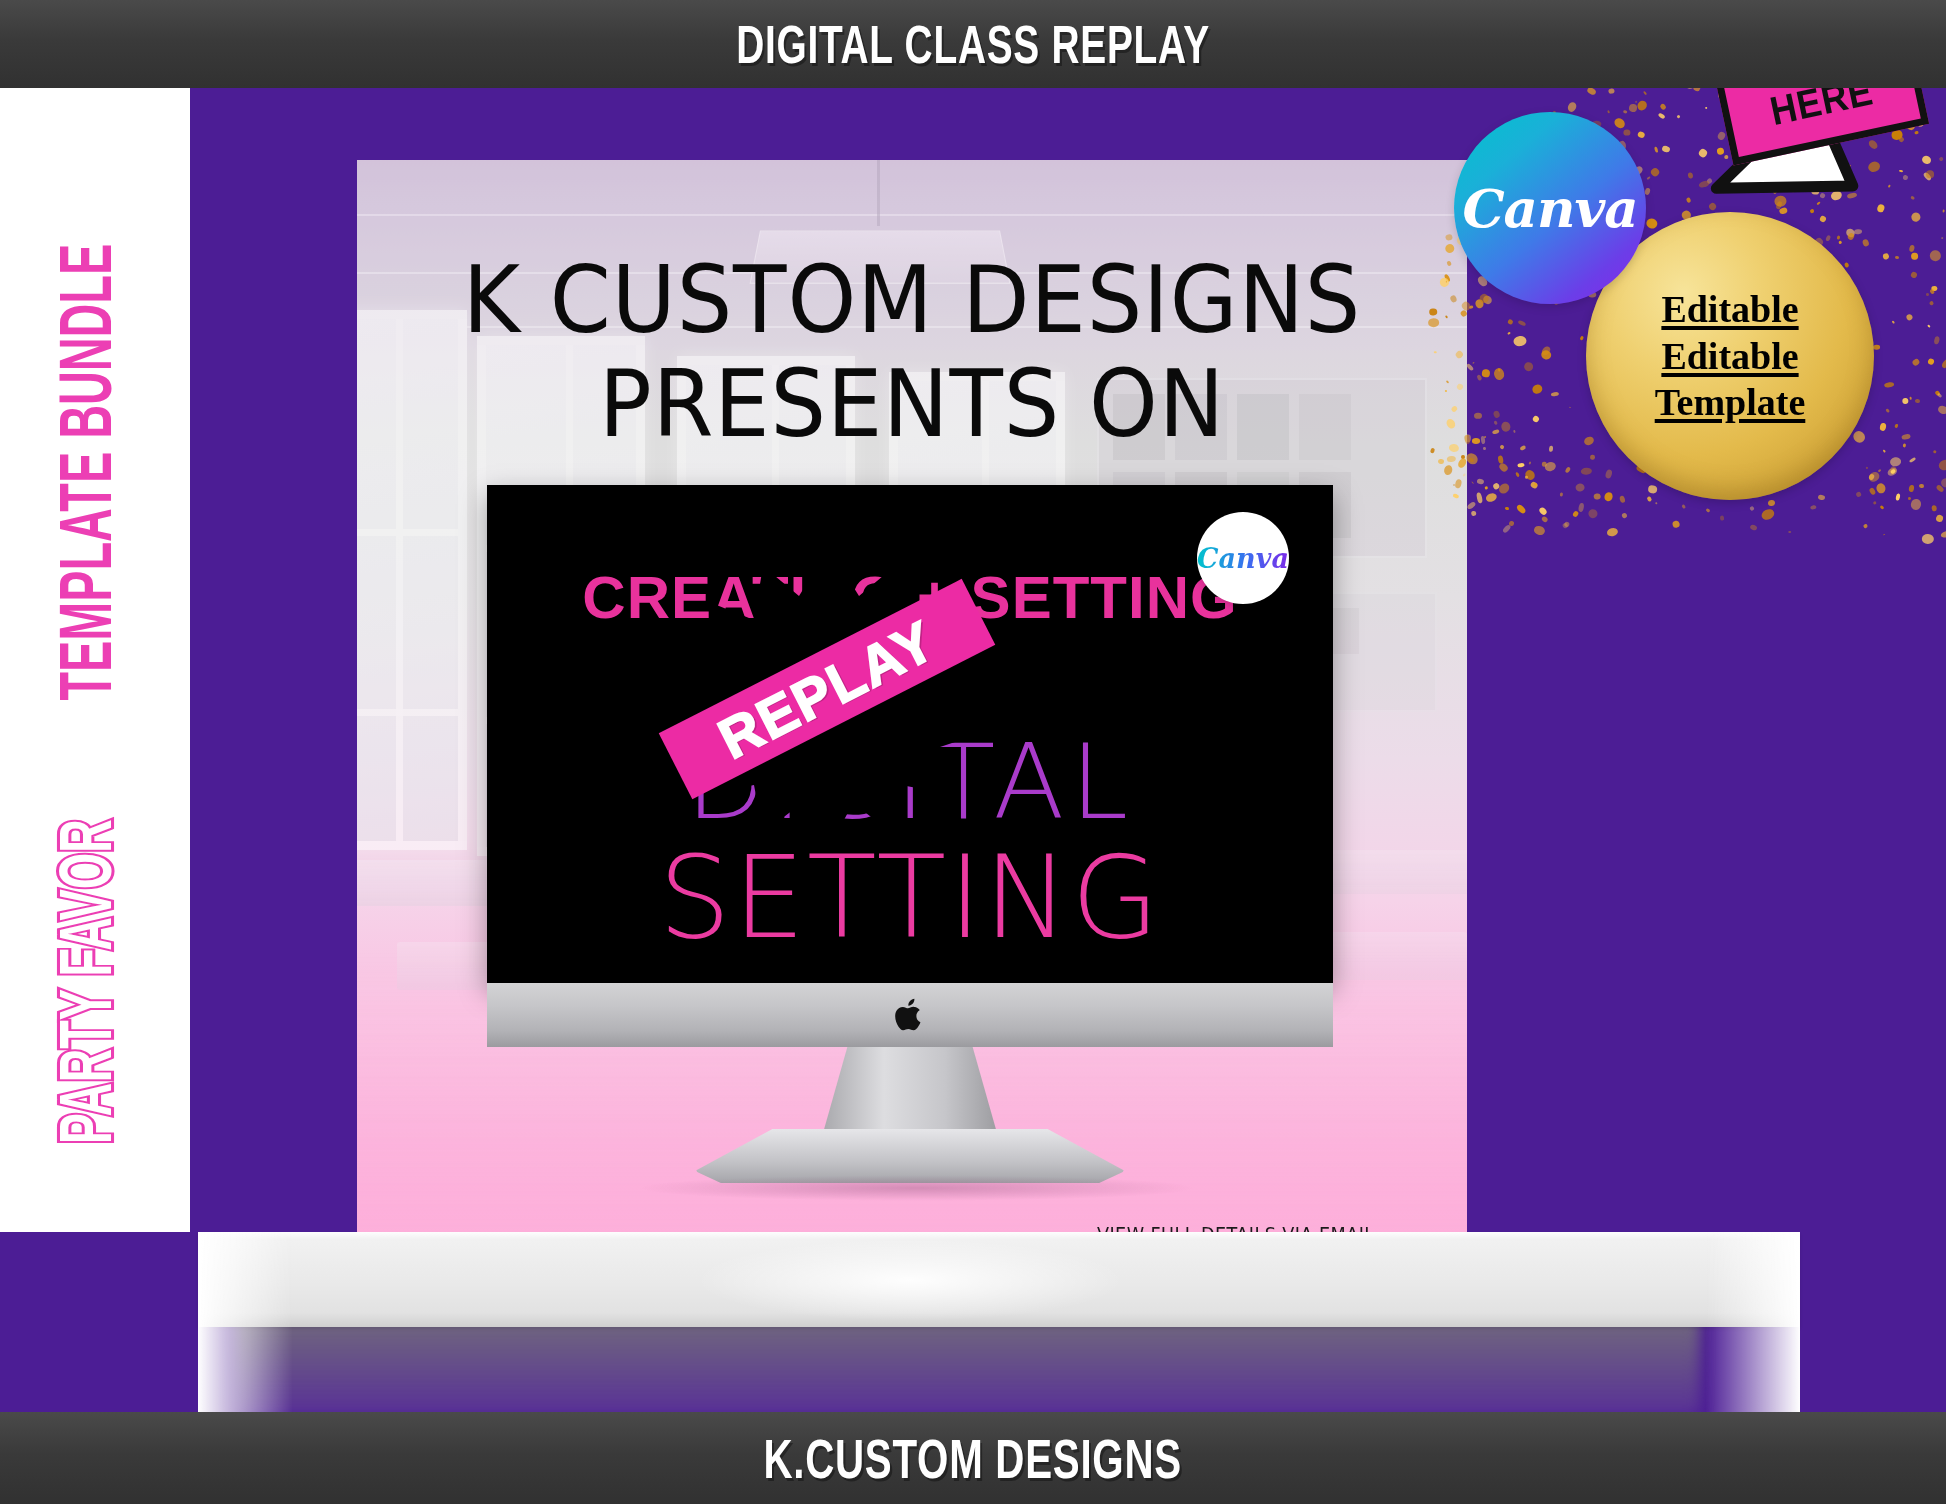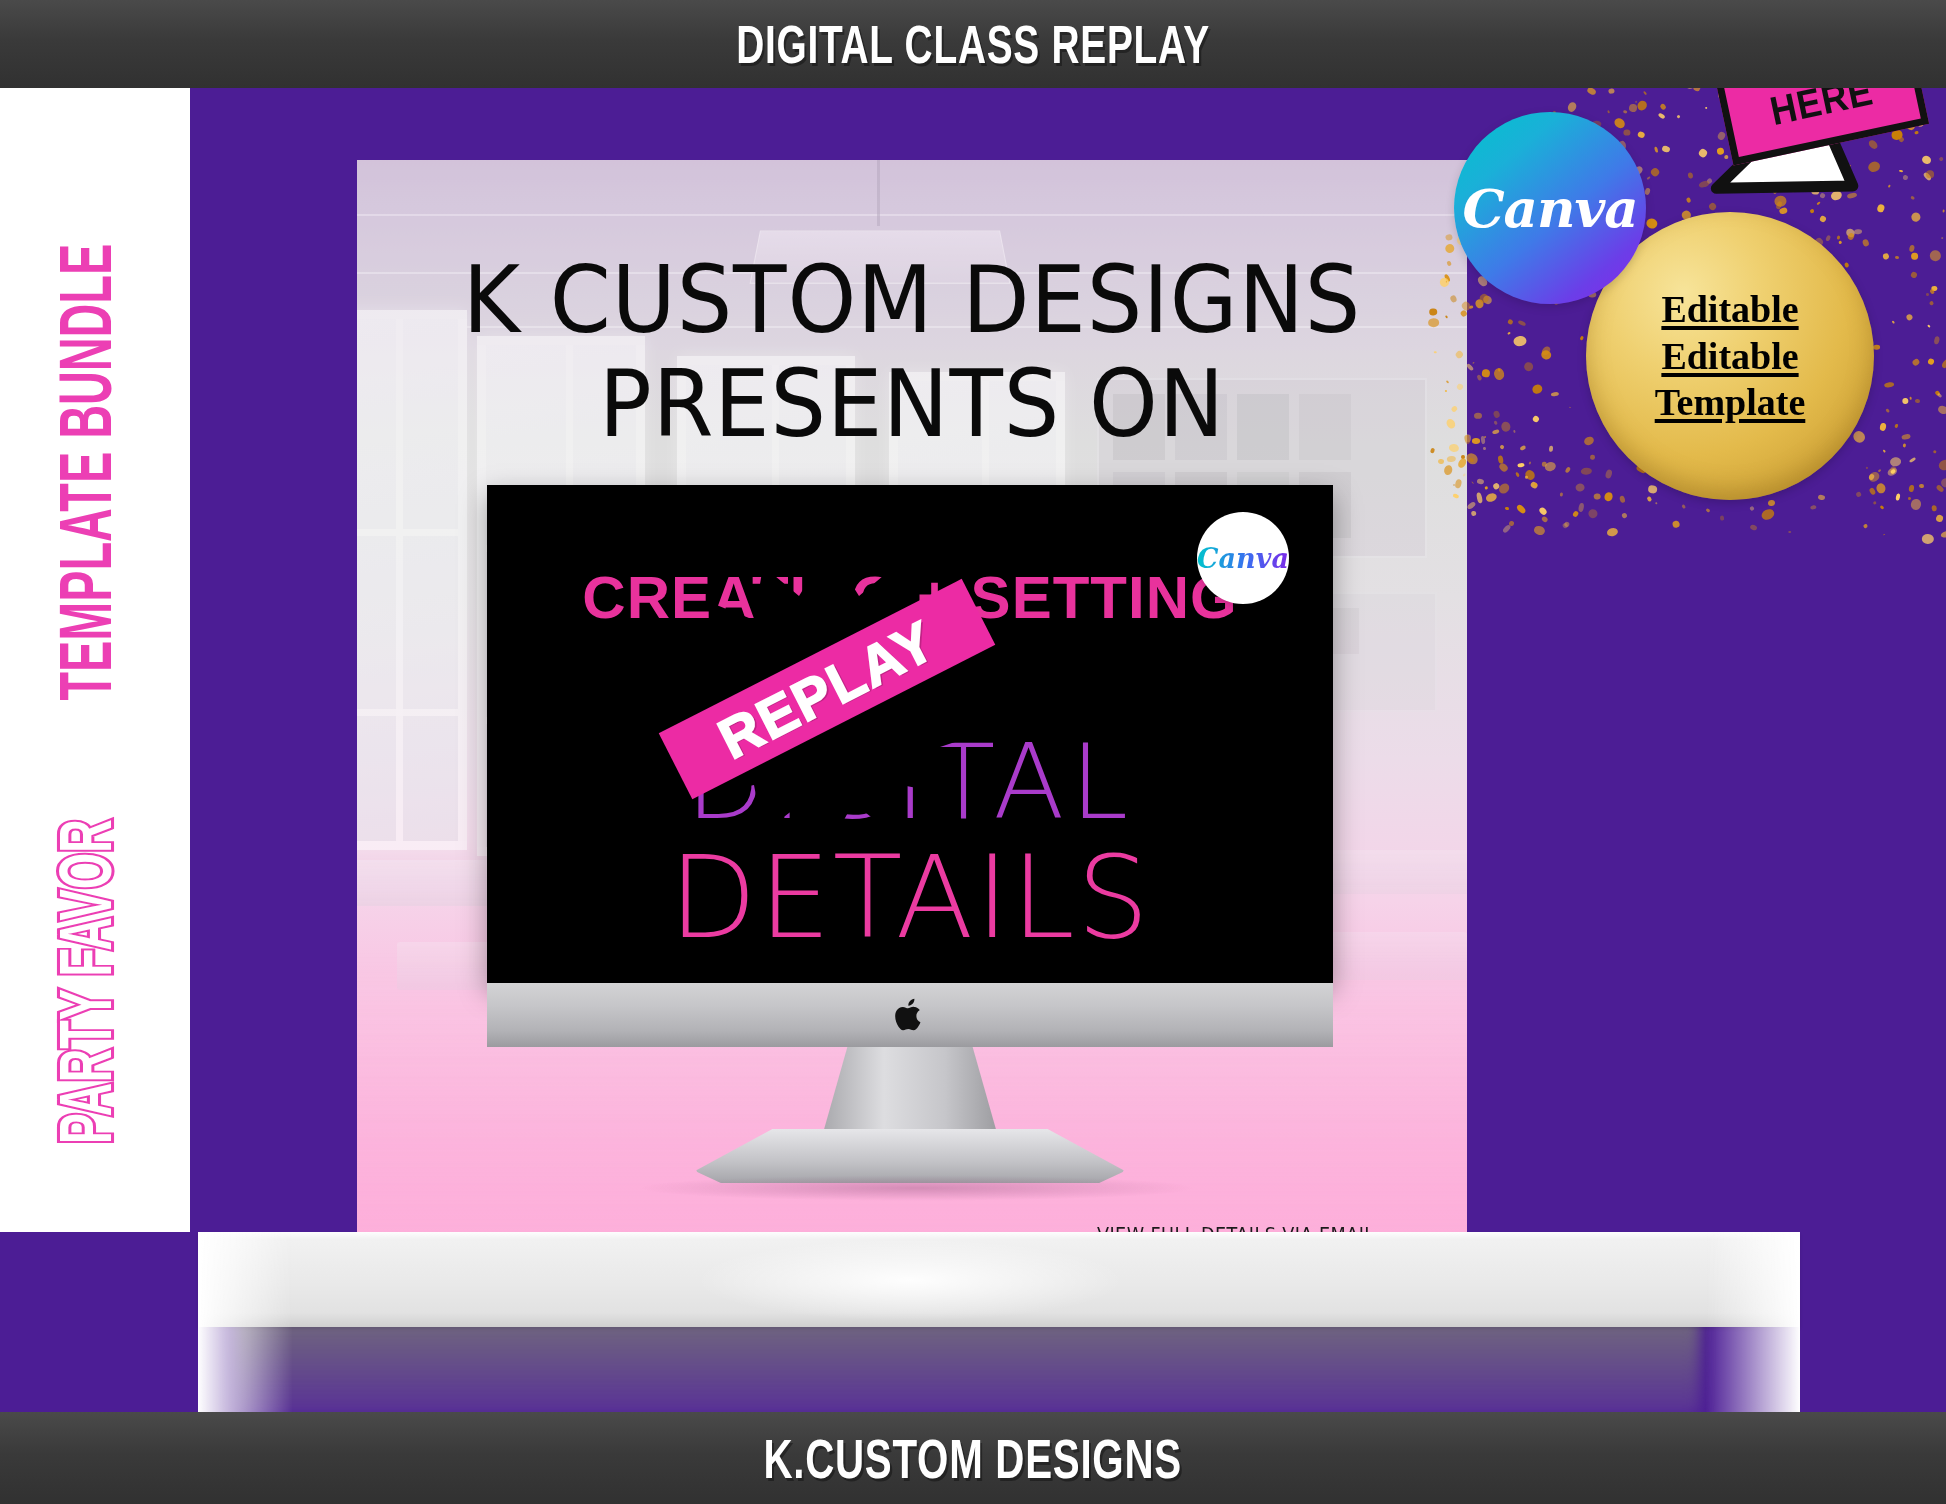--- a/index.html
+++ b/index.html
@@ -345,21 +345,21 @@
 
     <div class="card-head" id="card-head-1">K CUSTOM DESIGNS</div>
     <div class="card-head" id="card-head-2">PRESENTS ON</div>
 
     <div id="imac">
       <div id="imac-bezel">
         <div id="imac-screen">
           <div class="scr-line" id="scr-1">CREATING + SETTING</div>
           <div class="scr-line" id="scr-2">UP</div>
           <div class="scr-line" id="scr-3">DIGITAL</div>
-          <div class="scr-line" id="scr-4">DETAILS</div>
+          <div class="scr-line" id="scr-4">SETTING</div>
         </div>
       </div>
       <div id="imac-chin">
         <svg id="apple-logo" viewBox="0 0 24 28">
           <path fill="#111" d="M17.1 14.8c0-3.2 2.6-4.7 2.7-4.8-1.5-2.2-3.8-2.5-4.6-2.5-2-.2-3.8 1.1-4.8 1.1-1 0-2.5-1.1-4.1-1.1-2.1 0-4 1.2-5.1 3.1-2.2 3.8-.6 9.4 1.5 12.5 1 1.5 2.3 3.2 3.9 3.1 1.6-.1 2.2-1 4.1-1 1.9 0 2.4 1 4.1 1 1.7 0 2.8-1.5 3.8-3 1.2-1.7 1.7-3.4 1.7-3.5-.1 0-3.2-1.2-3.2-4.9z"></path>
           <path fill="#111" d="M14.3 4.8c.8-1 1.4-2.4 1.2-3.8-1.2.1-2.7.8-3.5 1.8-.8.9-1.5 2.3-1.3 3.7 1.3.1 2.7-.7 3.6-1.7z"></path>
         </svg>
       </div>
       <div id="imac-neck"></div>
       <div id="imac-base"></div>

